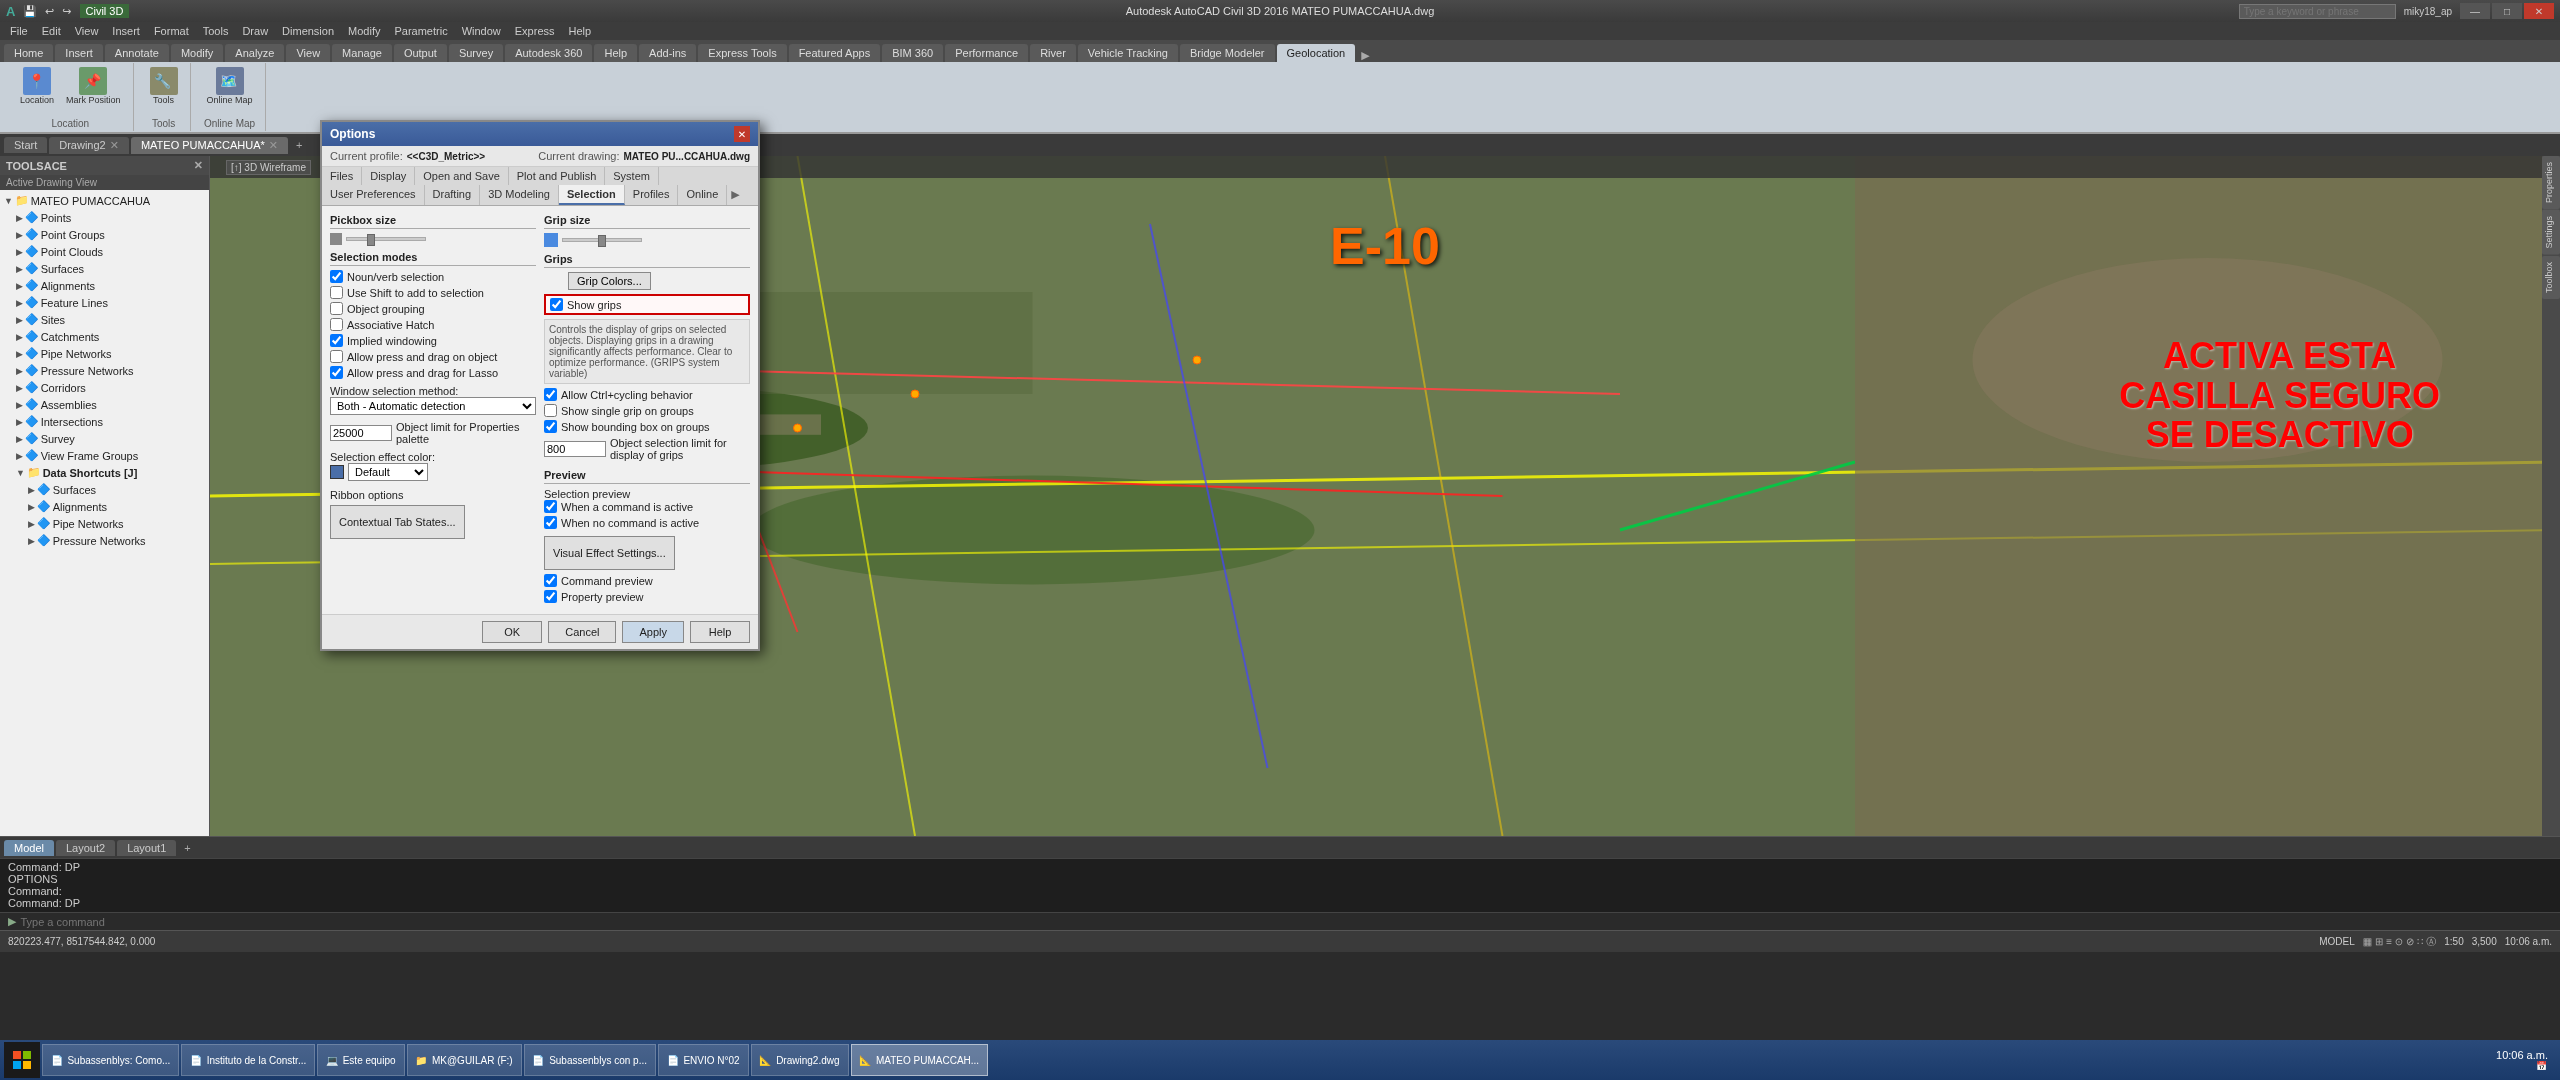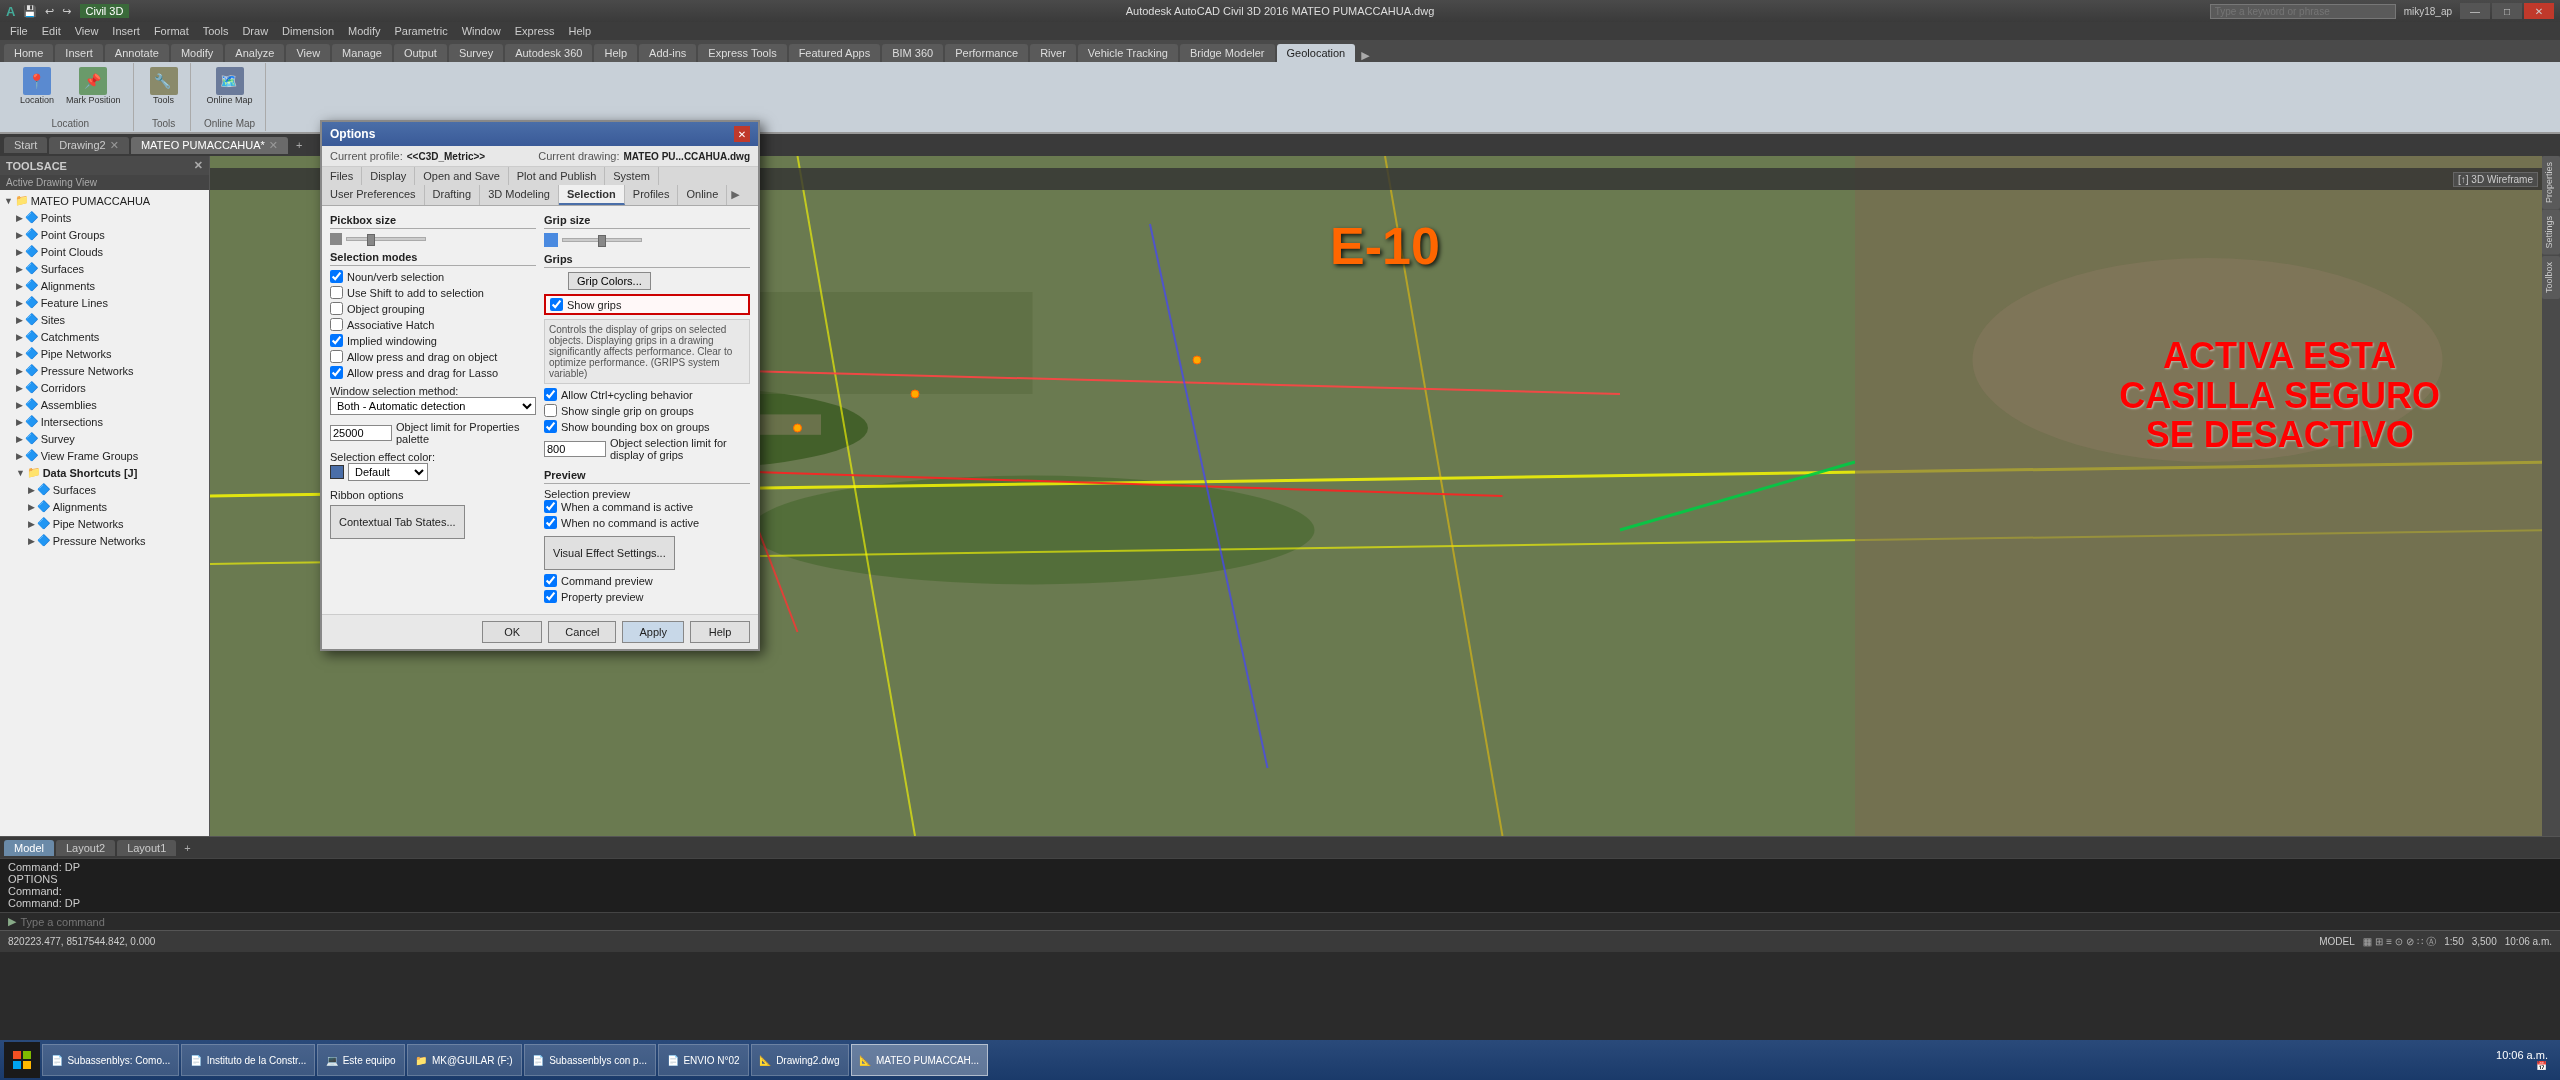--- a/index.html
+++ b/index.html
@@ -494,30 +494,29 @@
 
     
     #bottom-area {
       display: flex;
       flex-direction: column;
     }
 
     
     #vp-toolbar {
       position: absolute;
-      top: 12px;
+      top: 0;
       left: 0;
       right: 18px;
       height: 22px;
       background: rgba(50,50,50,0.8);
       display: flex;
       align-items: center;
-      padding: 0 4px;
+      padding: 0 16px;
       gap: 2px;
-      justify-content: flex-end;
     }
     .vp-btn {
       padding: 1px 4px;
       background: rgba(80,80,80,0.8);
       color: #ccc;
       font-size: 10px;
       cursor: pointer;
       border: 1px solid #666;
     }
   </style>
@@ -527,21 +526,21 @@
 <div id="titlebar">
   <div style="display:flex;align-items:center;gap:8px;">
     <span style="color:#4a9;font-weight:bold;font-size:13px;">A</span>
     <span style="color:#ccc;cursor:pointer;">💾</span>
     <span style="color:#ccc;cursor:pointer;">↩</span>
     <span style="color:#ccc;cursor:pointer;">↪</span>
     <span style="background:#3a6a3a;color:white;padding:1px 6px;font-size:11px;">Civil 3D</span>
   </div>
   <span class="title-center">Autodesk AutoCAD Civil 3D 2016  MATEO PUMACCAHUA.dwg</span>
   <div style="display:flex;align-items:center;gap:8px;">
-    <input type="text" style="width: 186px; padding: 1px 4px; font-size: 10px; background: rgb(90, 90, 90); border: 1px solid rgb(119, 119, 119); color: rgb(221, 221, 221);" placeholder="Type a keyword or phrase">
+    <input type="text" style="width: 157px; padding: 1px 4px; font-size: 10px; background: rgb(90, 90, 90); border: 1px solid rgb(119, 119, 119); color: rgb(221, 221, 221);" placeholder="Type a keyword or phrase">
     <span style="color:#ccc;font-size:10px;">miky18_ap</span>
     <div class="win-controls">
       <button class="win-btn">—</button>
       <button class="win-btn">□</button>
       <button class="win-btn close">✕</button>
     </div>
   </div>
 </div>
 
 <div id="menubar">

